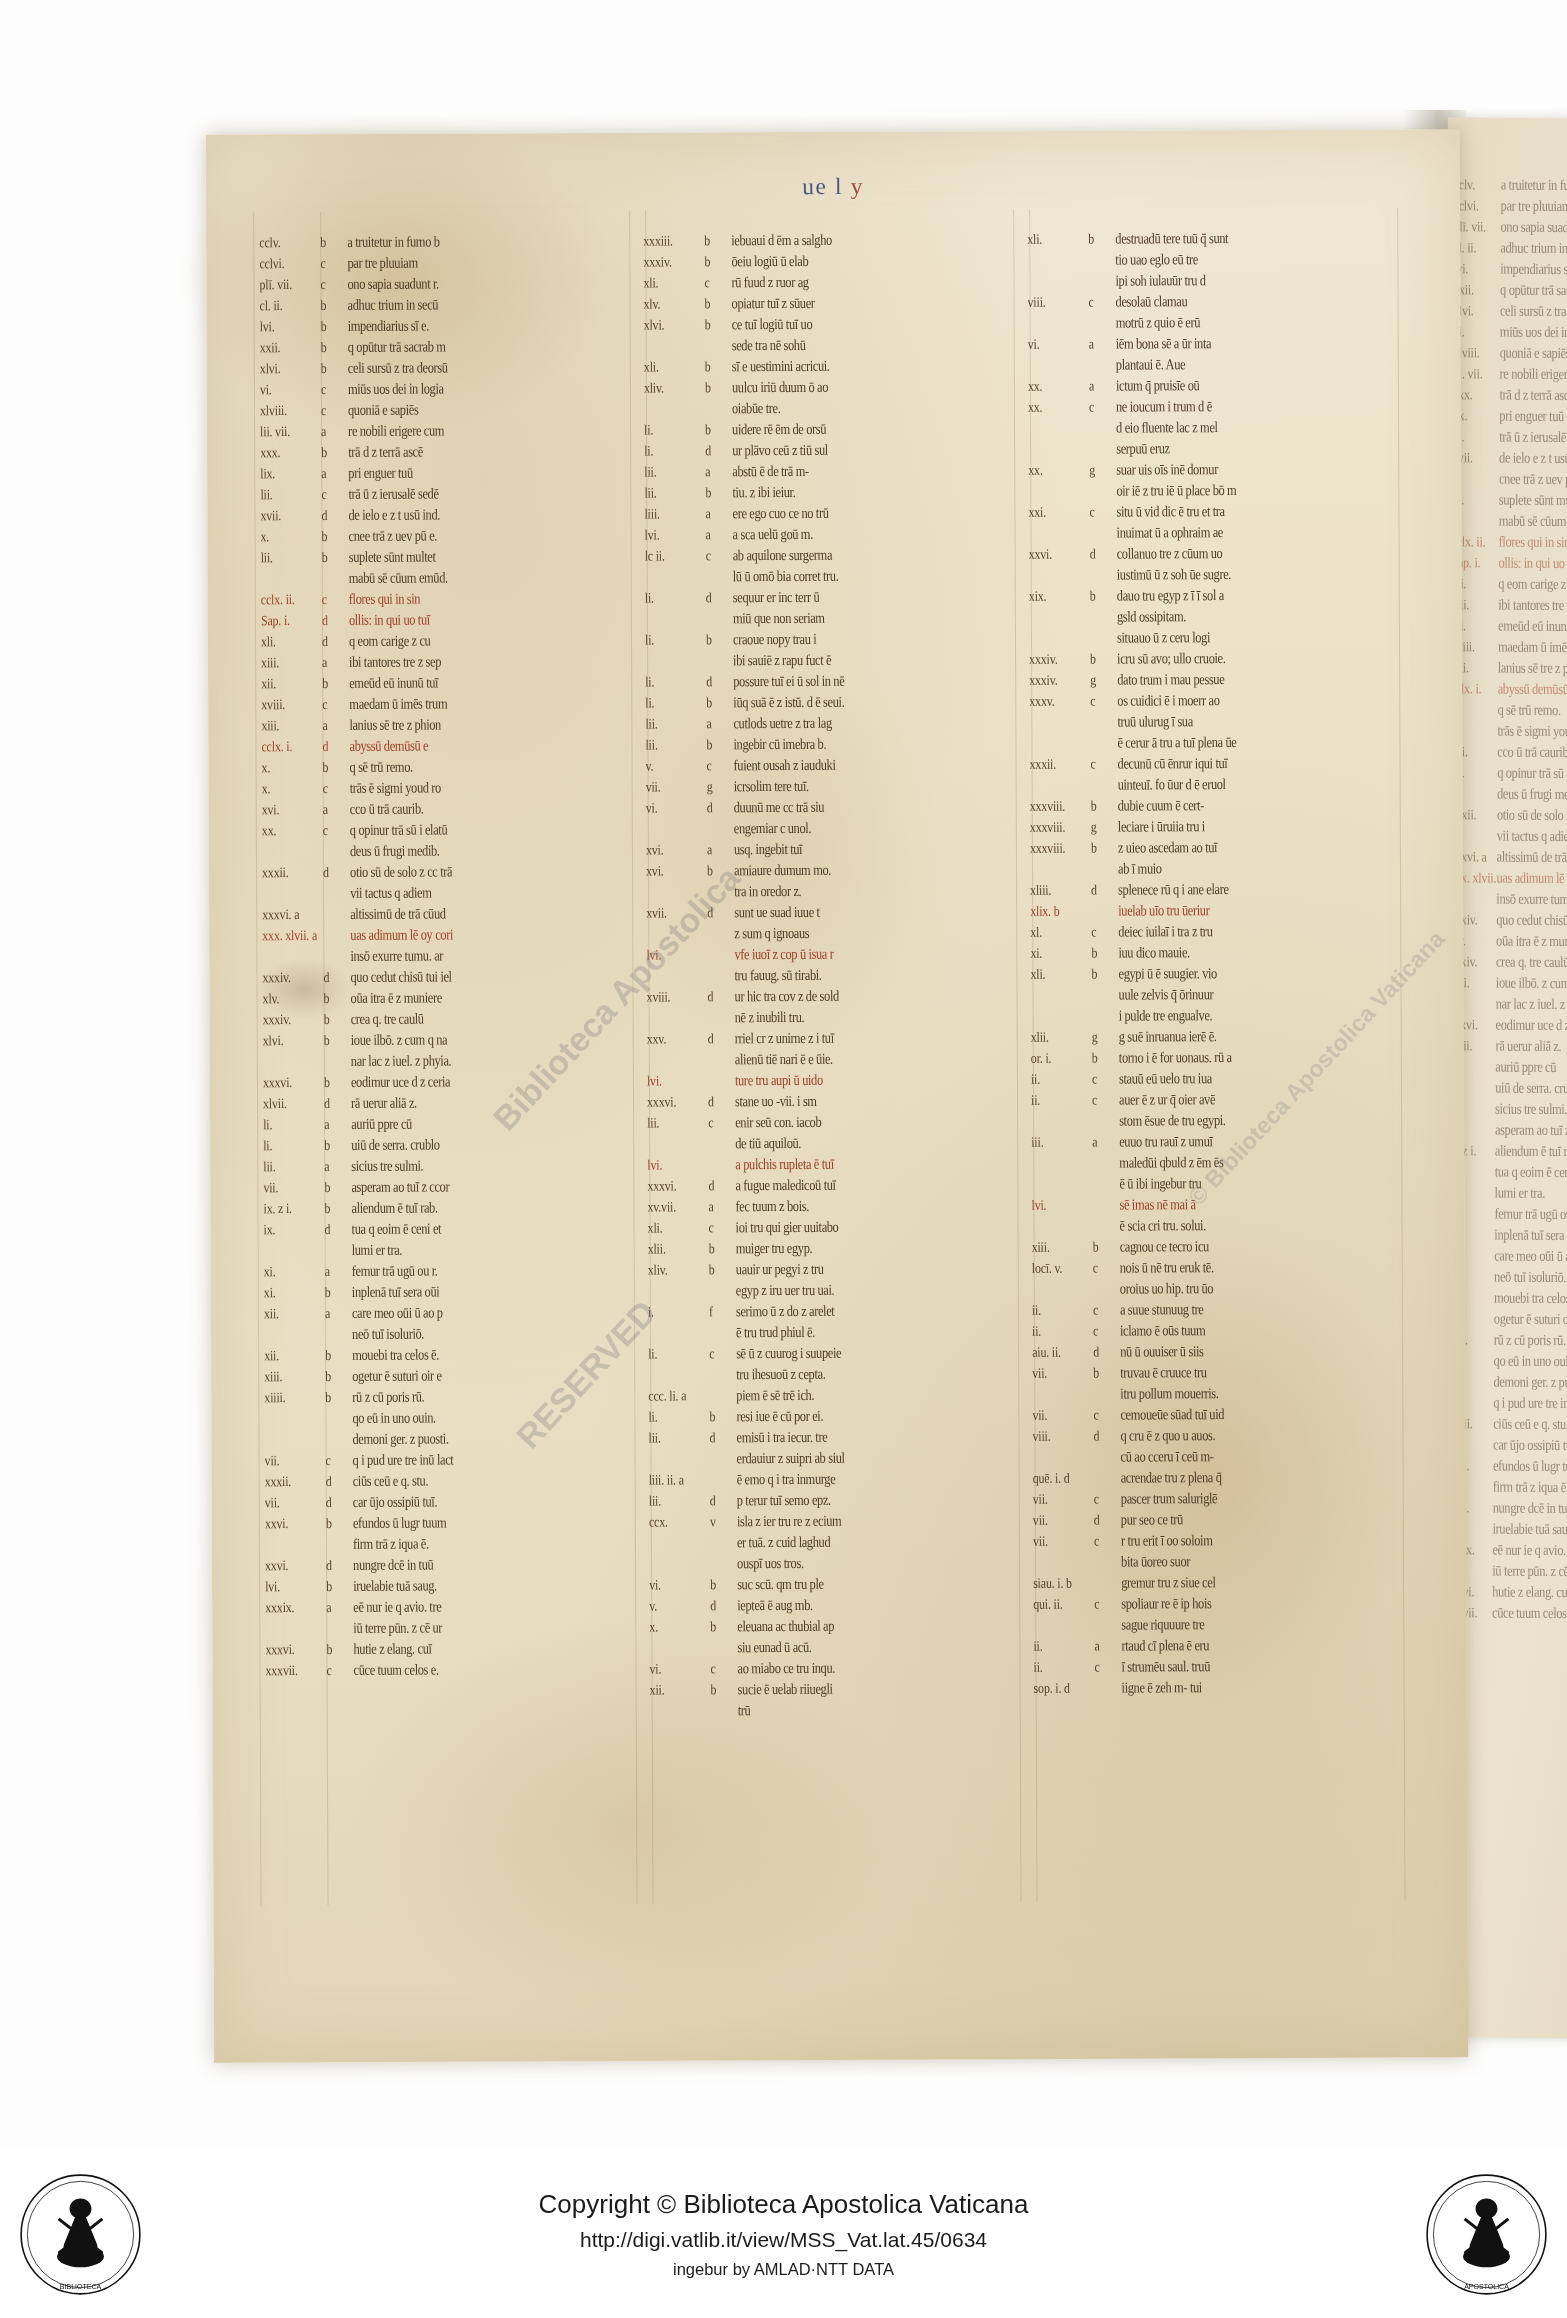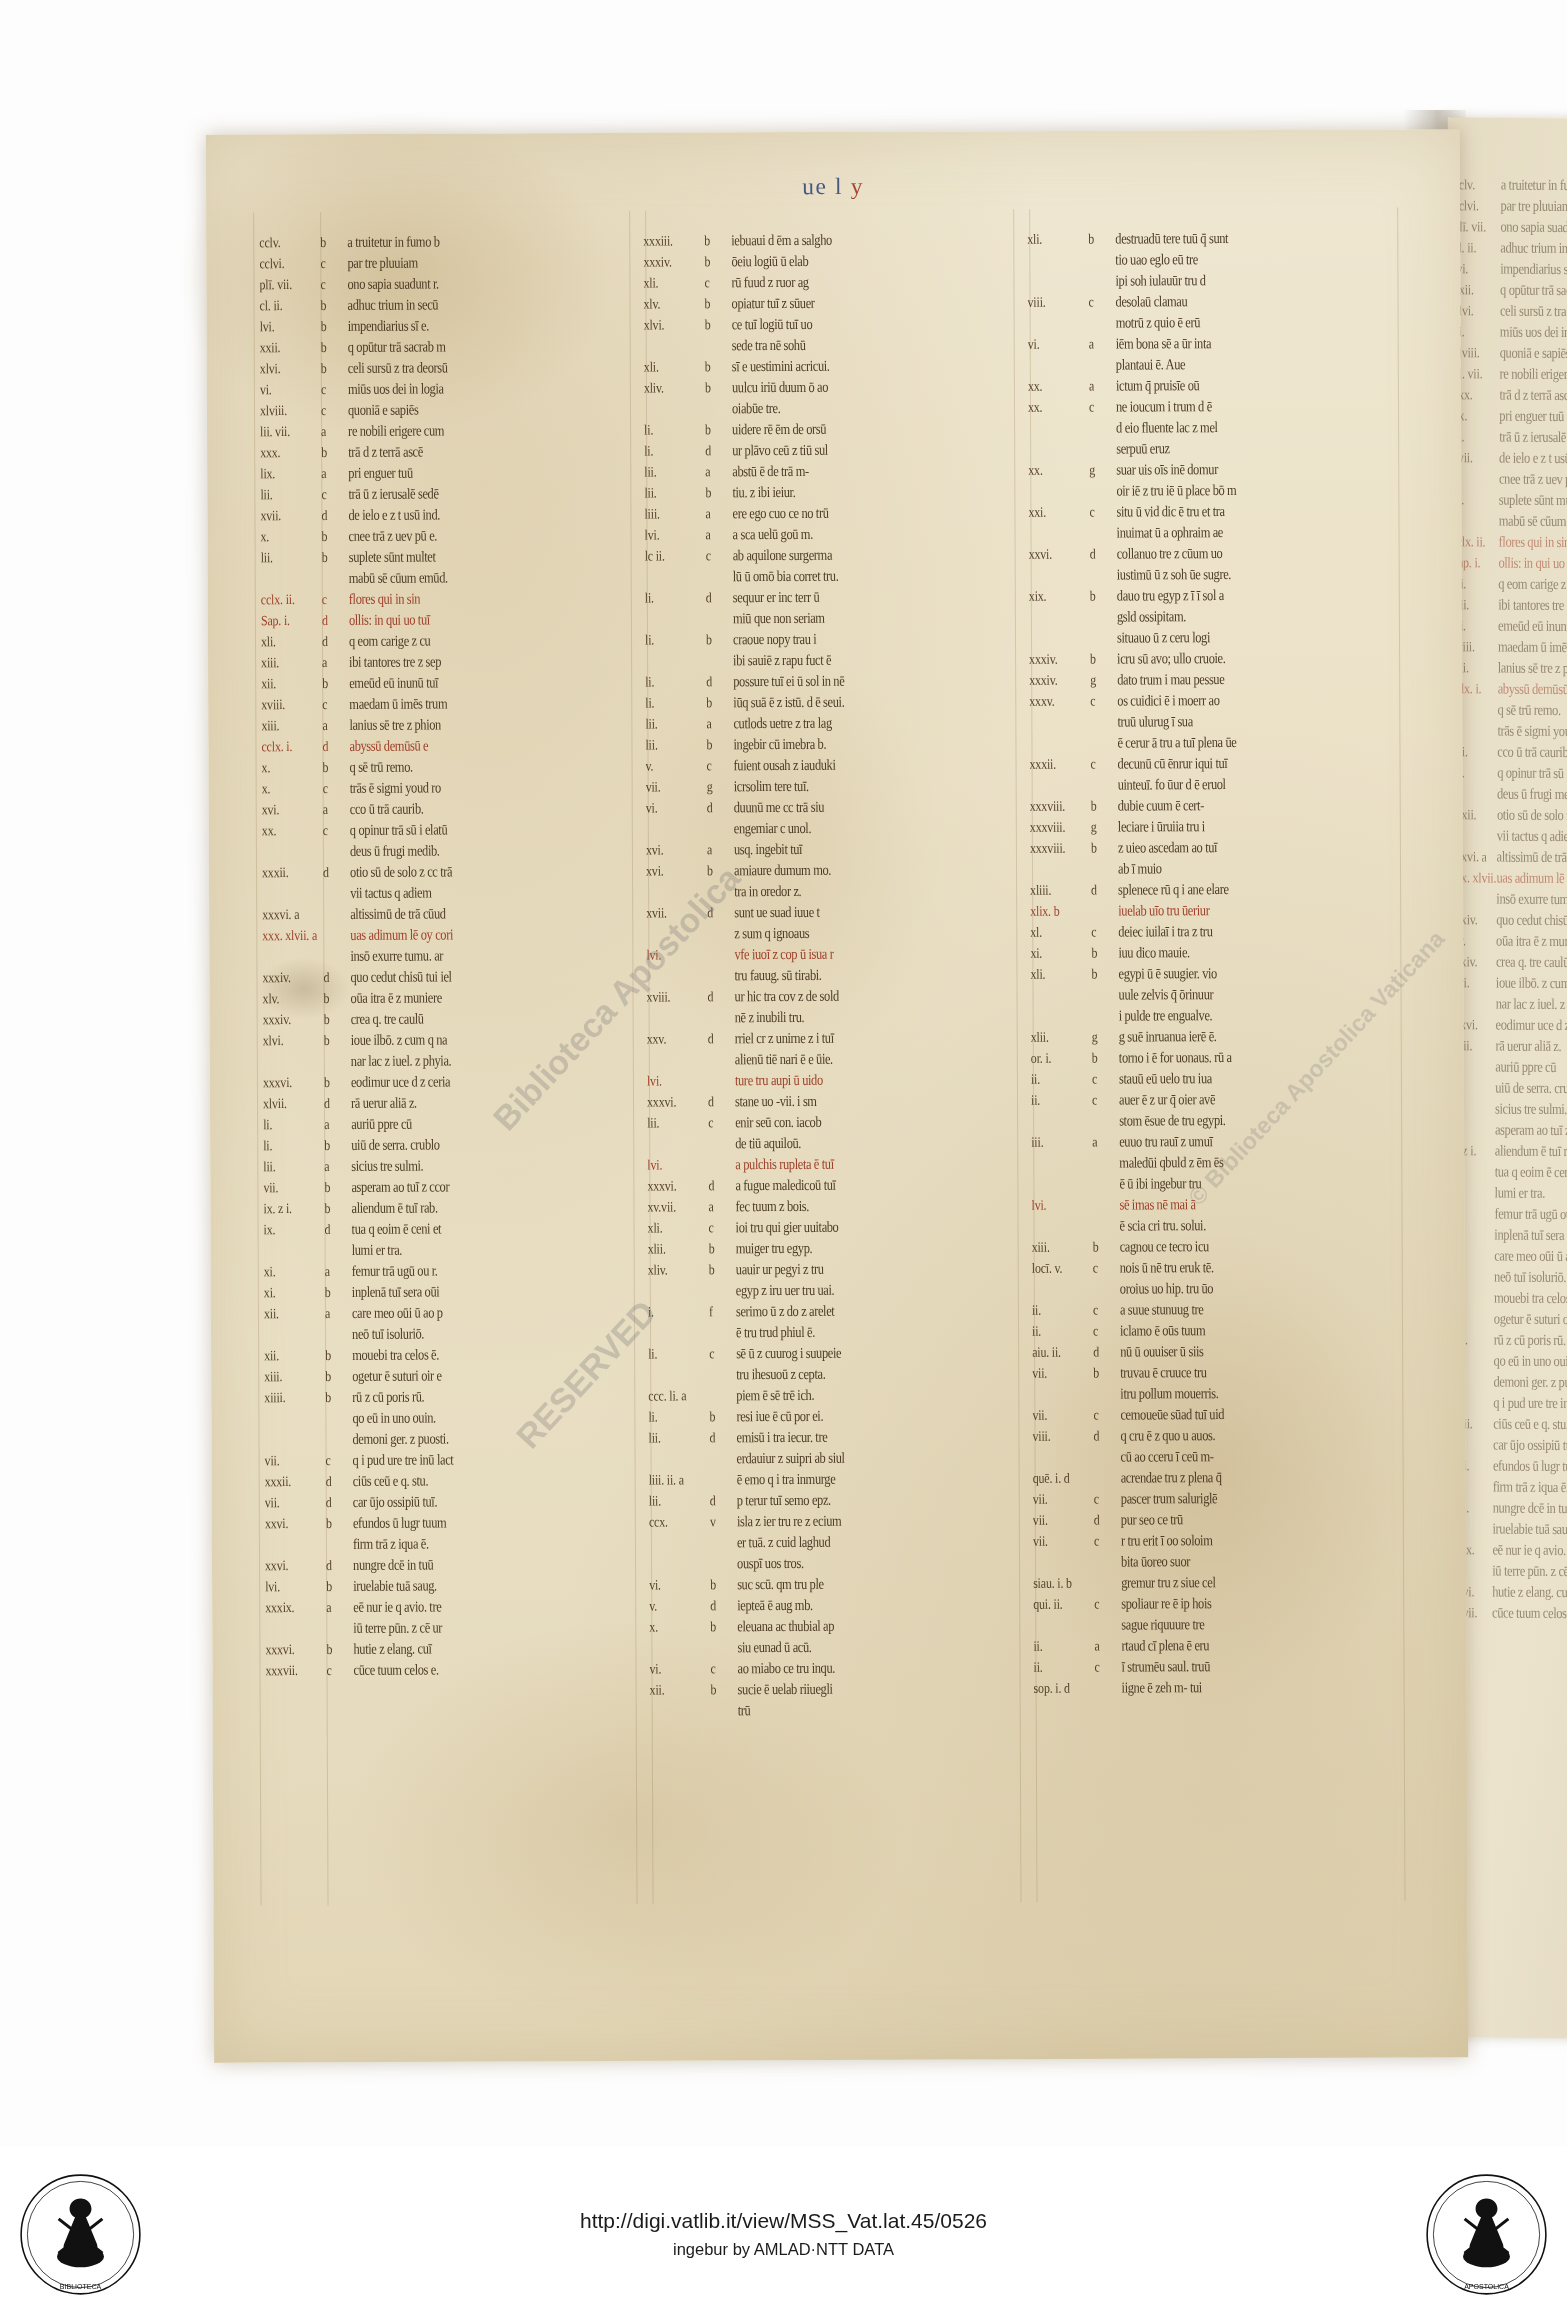--- a/index.html
+++ b/index.html
@@ -1533,21 +1533,22 @@
     <svg width="125" height="125" viewBox="0 0 160 160" aria-hidden="true">
       <circle cx="80" cy="80" r="76" fill="none" stroke="#111" stroke-width="2"></circle>
       <circle cx="80" cy="80" r="68" fill="none" stroke="#111" stroke-width="1"></circle>
       <path d="M80 34 c-8 0 -14 6 -14 13 0 5 3 9 7 11 l-14 34 c-2 5 1 10 6 10 h30 c5 0 8 -5 6 -10 l-14 -34 c4 -2 7 -6 7 -11 0 -7 -6 -13 -14 -13z" fill="#111"></path>
       <path d="M52 60 l56 44 M108 60 l-56 44" stroke="#111" stroke-width="4"></path>
       <ellipse cx="80" cy="108" rx="30" ry="14" fill="#111"></ellipse>
       <text x="80" y="150" font-size="9" text-anchor="middle" fill="#111" font-family="Liberation Sans, sans-serif">BIBLIOTECA</text>
     </svg>
   </div>
   <div id="footer-inner">
-    <div id="url">http://digi.vatlib.it/view/MSS_Vat.lat.45/0526</div>
+    <div id="copyright">Copyright © Biblioteca Apostolica Vaticana</div>
+    <div id="url">http://digi.vatlib.it/view/MSS_Vat.lat.45/0634</div>
     <div id="powered">ingebur by AMLAD·NTT DATA</div>
   </div>
   <div class="seal" id="seal-right">
     <svg width="125" height="125" viewBox="0 0 160 160" aria-hidden="true">
       <circle cx="80" cy="80" r="76" fill="none" stroke="#111" stroke-width="2"></circle>
       <circle cx="80" cy="80" r="68" fill="none" stroke="#111" stroke-width="1"></circle>
       <path d="M80 34 c-8 0 -14 6 -14 13 0 5 3 9 7 11 l-14 34 c-2 5 1 10 6 10 h30 c5 0 8 -5 6 -10 l-14 -34 c4 -2 7 -6 7 -11 0 -7 -6 -13 -14 -13z" fill="#111"></path>
       <path d="M52 60 l56 44 M108 60 l-56 44" stroke="#111" stroke-width="4"></path>
       <ellipse cx="80" cy="108" rx="30" ry="14" fill="#111"></ellipse>
       <text x="80" y="150" font-size="9" text-anchor="middle" fill="#111" font-family="Liberation Sans, sans-serif">APOSTOLICA</text>

